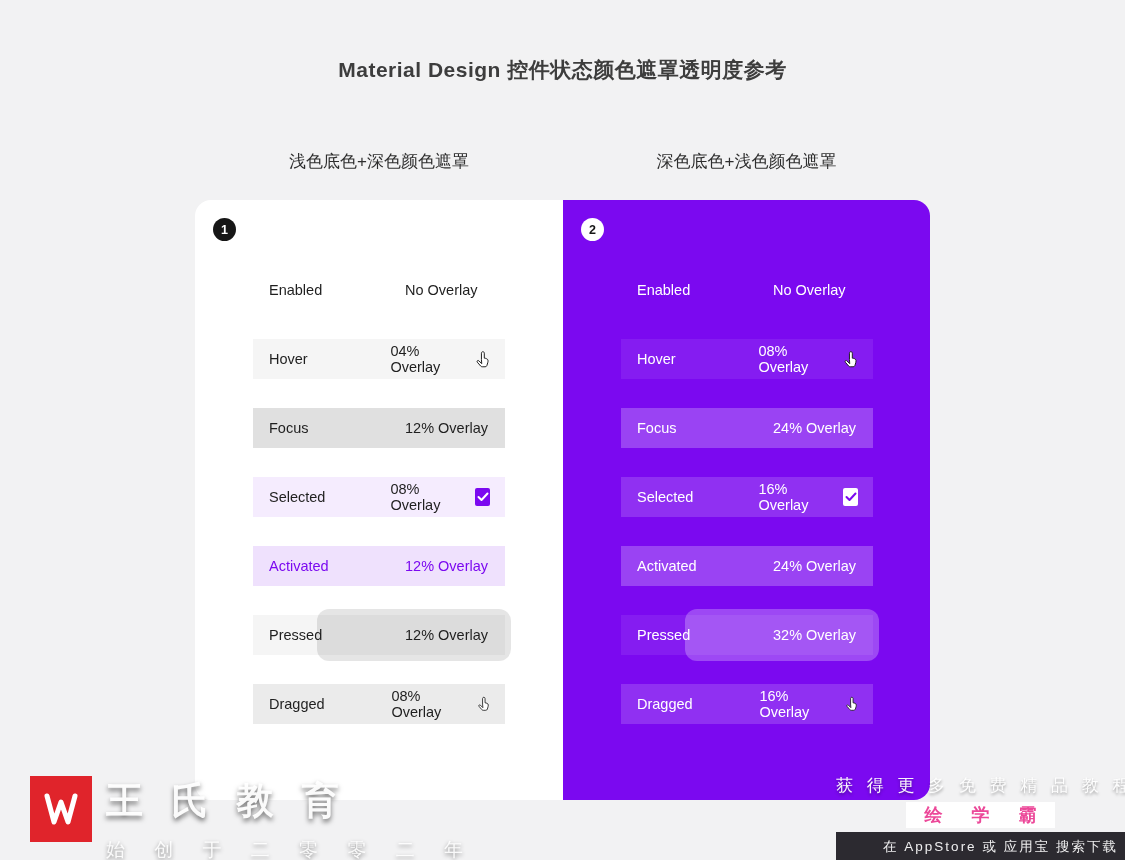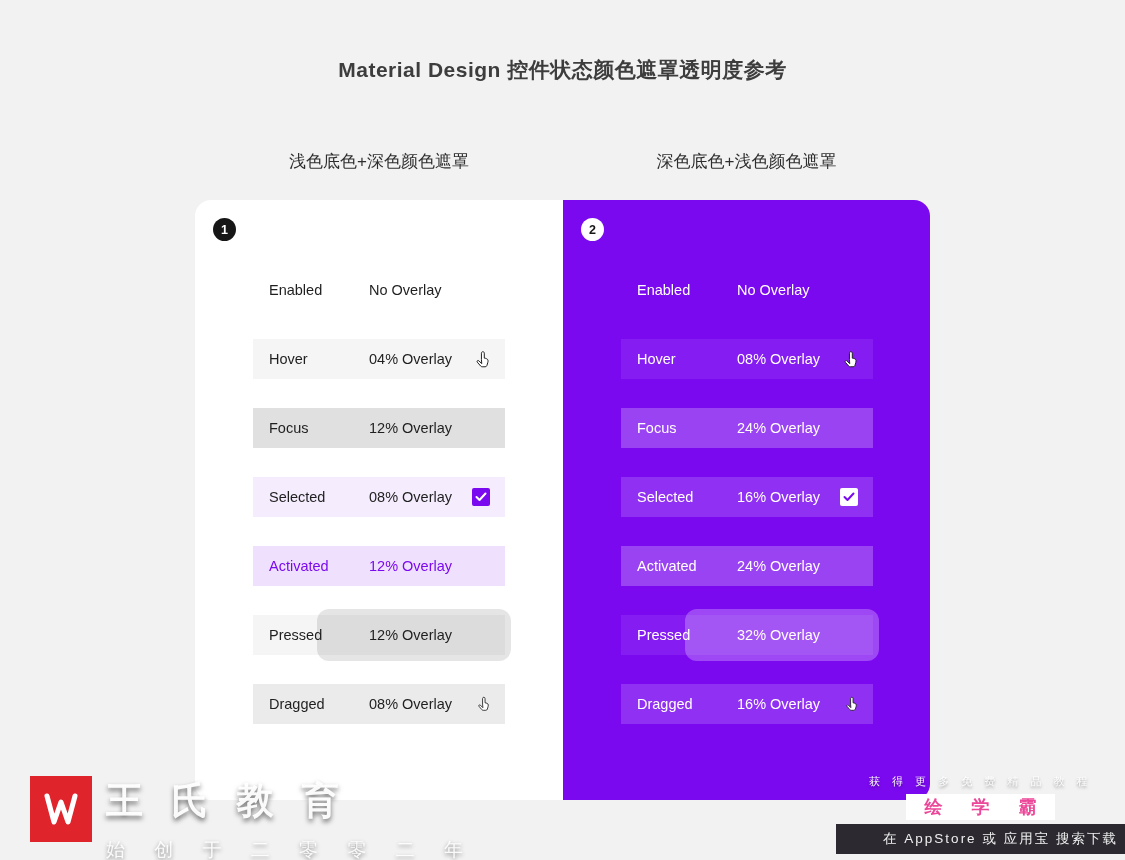--- a/index.html
+++ b/index.html
@@ -36,21 +36,21 @@
   }
   .card.light .badge { background:#161616; color:#fff; }
   .card.dark  .badge { background:#ffffff; color:#161616; }
 
   .rows { position:absolute; top:70px; left:58px; width:252px; }
   .row {
     height:40px; margin-bottom:29px; display:flex; align-items:center;
     padding:0 15px 0 16px; font-size:14.5px; position:relative;gap:16px;
   }
   .row .label { width:84px; position:relative; z-index:1; }
-  .row .value { position:relative; z-index:1; }
+  .row .value { position:relative; z-index:1;margin-left:36px; }
   .row .trailing { margin-left:auto; position:relative; z-index:1; display:flex; align-items:center; }
 
   .light .row { color:#1f1f1f; }
   .light .row.hover     { background:rgba(0,0,0,0.04); }
   .light .row.focus     { background:rgba(0,0,0,0.12); }
   .light .row.selected  { background:rgba(123,9,240,0.08); }
   .light .row.activated { background:rgba(123,9,240,0.12); color:#7B09F0; }
   .light .row.pressed   { background:rgba(0,0,0,0.04); }
   .light .row.dragged   { background:rgba(0,0,0,0.08); }
 
@@ -97,21 +97,21 @@
   }
   .slogan {
     margin-top:11px; font-size:19px; letter-spacing:12px;
     color:rgba(255,255,255,0.9); text-shadow:0 2px 4px rgba(0,0,0,0.45);
     white-space:nowrap;
   }
 
   
   .wm-right { position:absolute; left:836px; top:774px; width:289px; text-align:center; }
   .promo-line {
-    font-size:11px; letter-spacing:4.5px; color:rgba(255,255,255,0.95);
+    font-size:17px; letter-spacing:4.5px; color:rgba(255,255,255,0.95);
     text-shadow:0 2px 3px rgba(0,0,0,0.35); white-space:nowrap;text-align:center;
   }
   .promo-brand {
     display:inline-block; margin-top:5px; background:#ffffff; color:#ec4899;
     font-size:18px; font-weight:bold; letter-spacing:12px; padding:1px 6px 1px 18px;
   }
   .promo-download {
     margin-top:4px; background:rgba(16,14,20,0.88); color:rgba(255,255,255,0.92);
     font-size:13.5px; letter-spacing:2px; height:30px; line-height:30px;
     white-space:nowrap; overflow:hidden;padding-left:40px;

